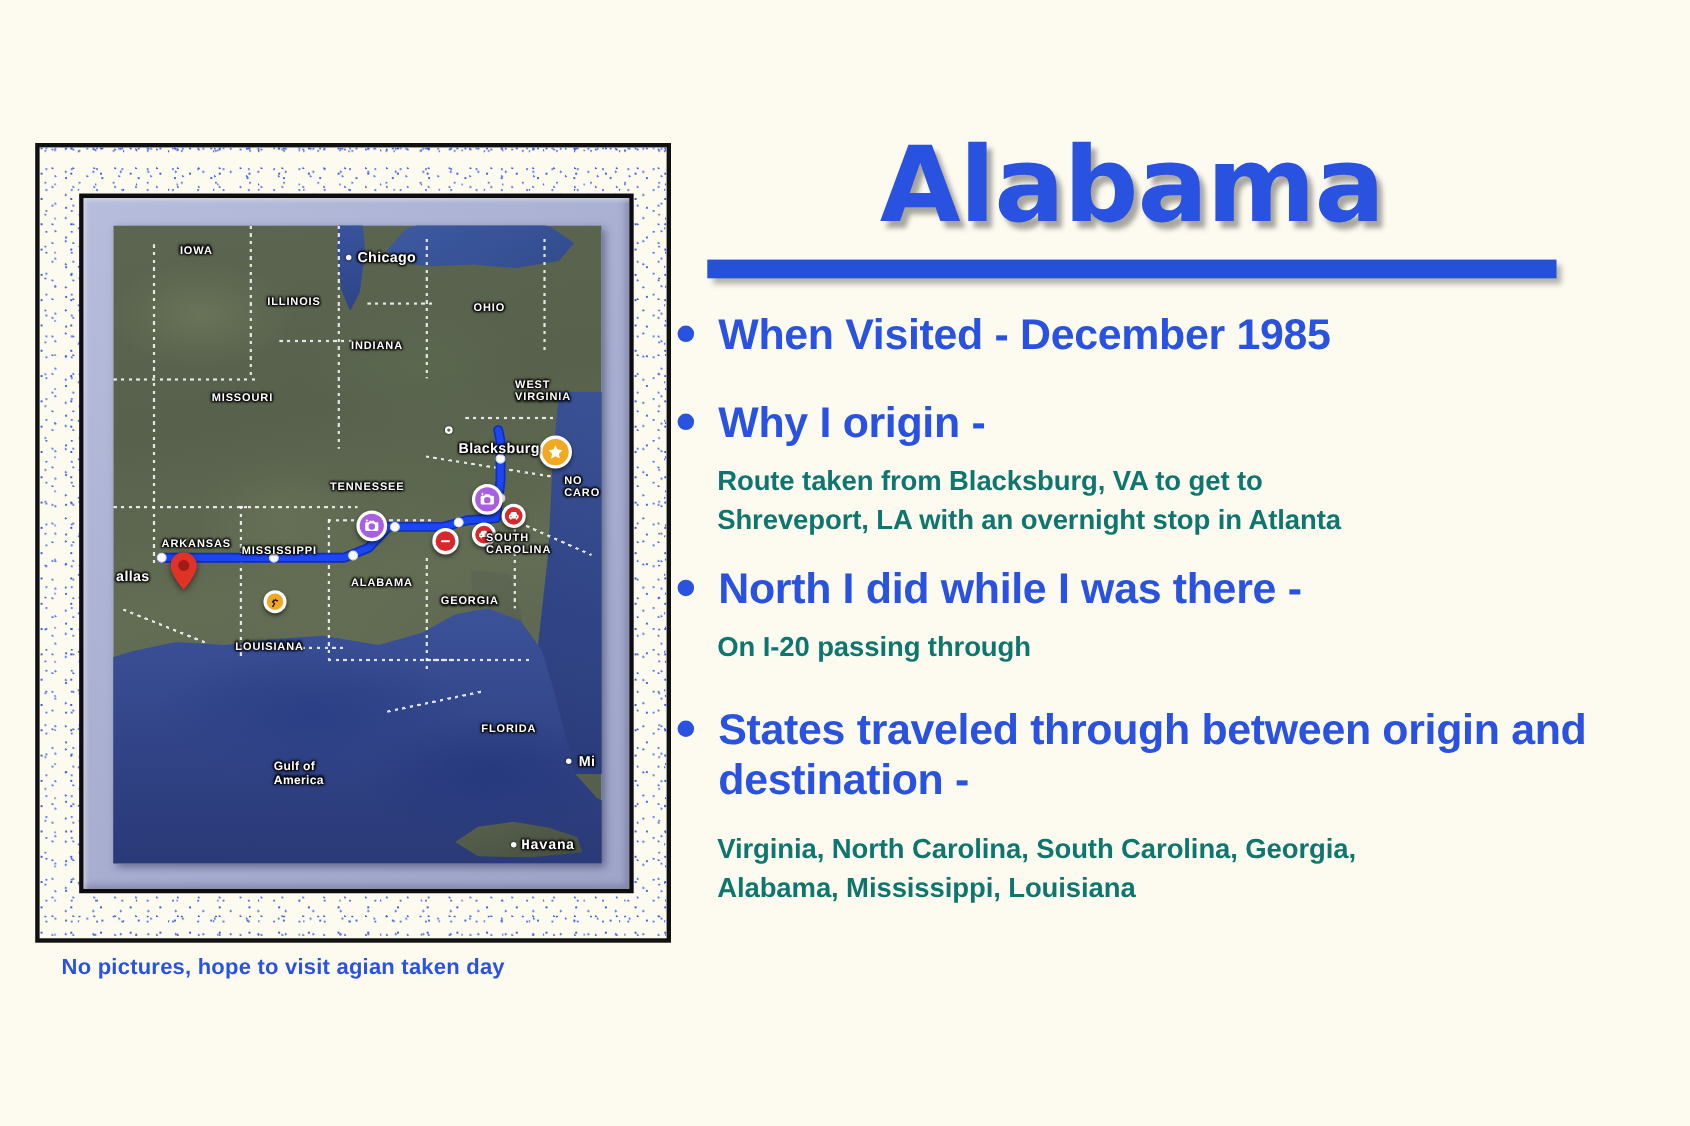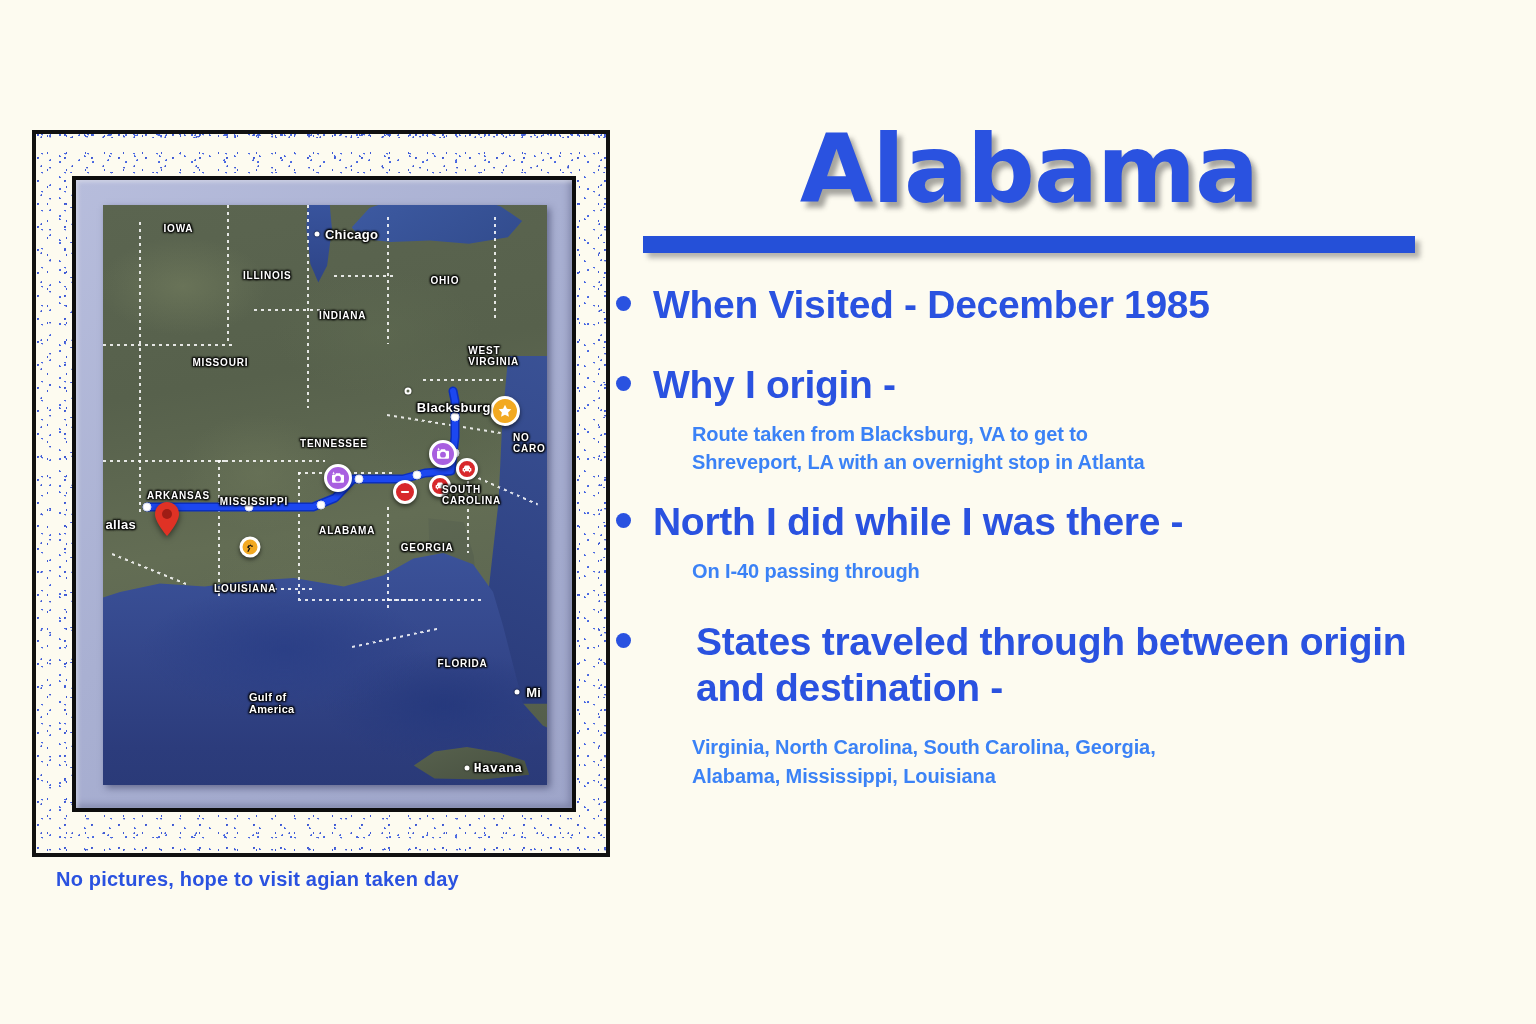--- a/index.html
+++ b/index.html
@@ -199,26 +199,26 @@
     margin:14px 22px 0 12px;
   }
   .bullet-text{
     color:#2a52e0;
     font-weight:bold;
     font-size:39px;
     line-height:1.18;
     letter-spacing:-.3px;
   }
   .sub-text{
-    color:#3b82f6;
+    color:#0f766e;
     font-weight:bold;
-    font-size:20px;
+    font-size:25px;
     line-height:1.42;
     letter-spacing:-.1px;
-    margin-left:88px;
+    margin-left:48px;
   }
   .gap-sm{ height:12px; }
   .gap-md{ height:22px; }
   .gap-lg{ height:34px; }
 </style>
 </head>
 <body>
 
 <div id="slide">
 
@@ -377,25 +377,25 @@
     <div class="gap-sm"></div>
     <div class="sub-text">Route taken from Blacksburg, VA to get to</div>
     <div class="sub-text">Shreveport, LA with an overnight stop in Atlanta</div>
     <div class="gap-md"></div>
 
     <div class="bullet-row">
       <div class="bullet-dot"></div>
       <div class="bullet-text">North I did while I was there -</div>
     </div>
     <div class="gap-sm"></div>
-    <div class="sub-text">On I-40 passing through</div>
+    <div class="sub-text">On I-20 passing through</div>
     <div class="gap-lg"></div>
 
     <div class="bullet-row">
       <div class="bullet-dot"></div>
-      <div class="bullet-text" style="max-width:800px;margin-left:43px;">States traveled through between origin and destination -</div>
+      <div class="bullet-text" style="max-width:800px;">States traveled through between origin and destination -</div>
     </div>
     <div class="gap-md"></div>
     <div class="sub-text">Virginia, North Carolina, South Carolina, Georgia,</div>
     <div class="sub-text">Alabama, Mississippi, Louisiana</div>
   </div>
 
 </div>
 
 </body></html>

